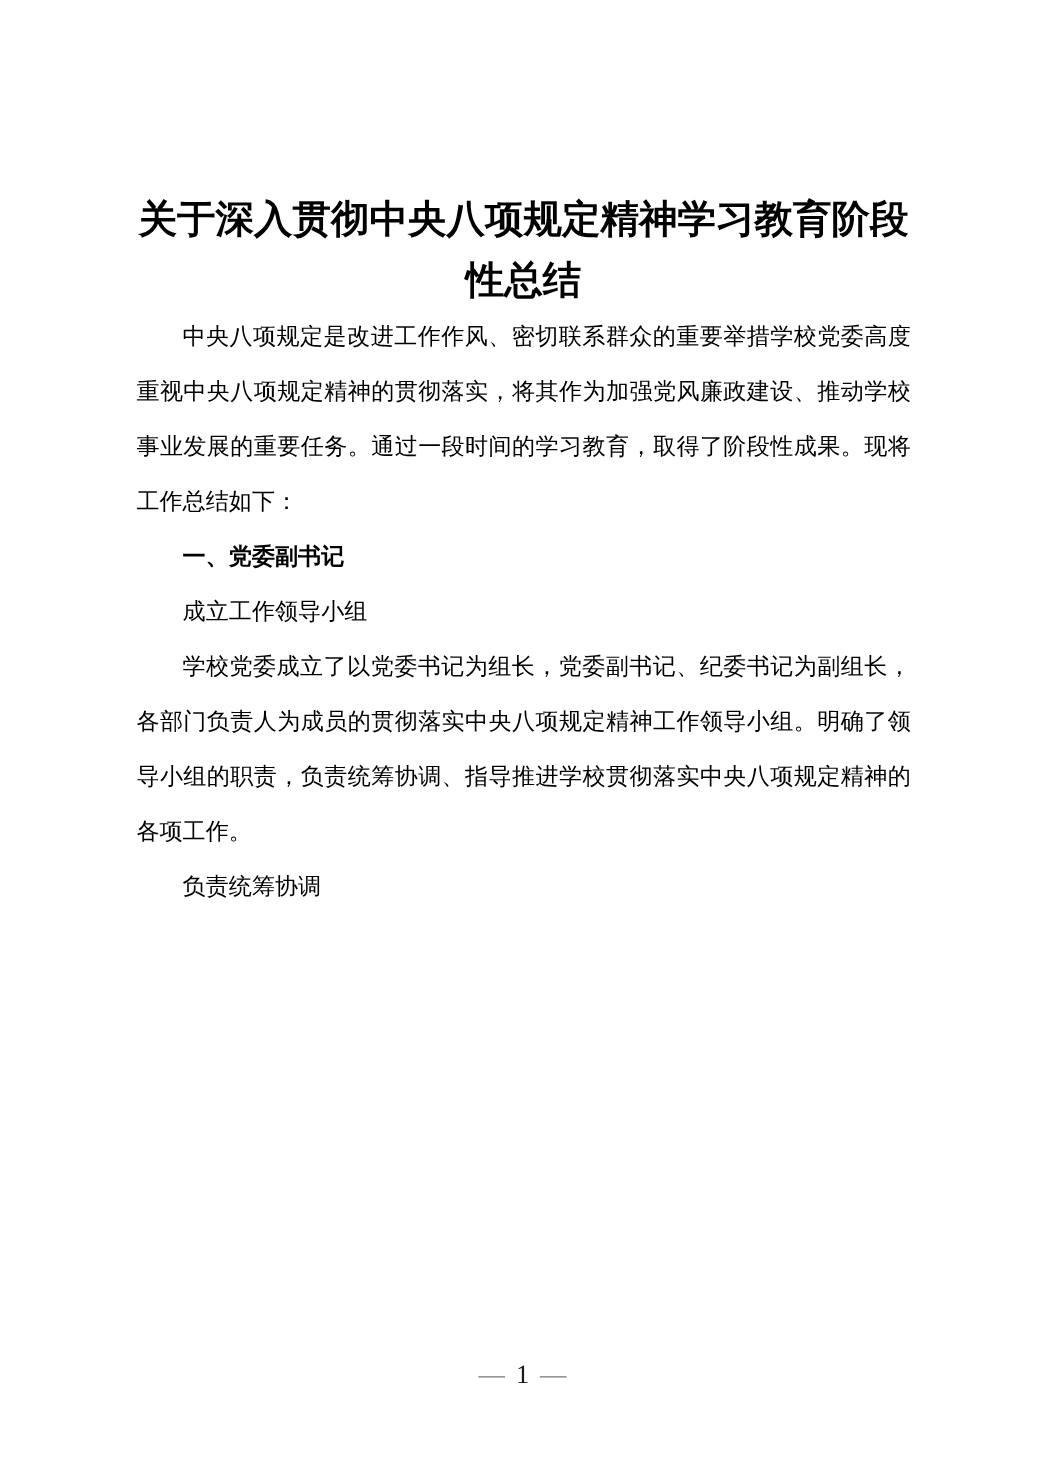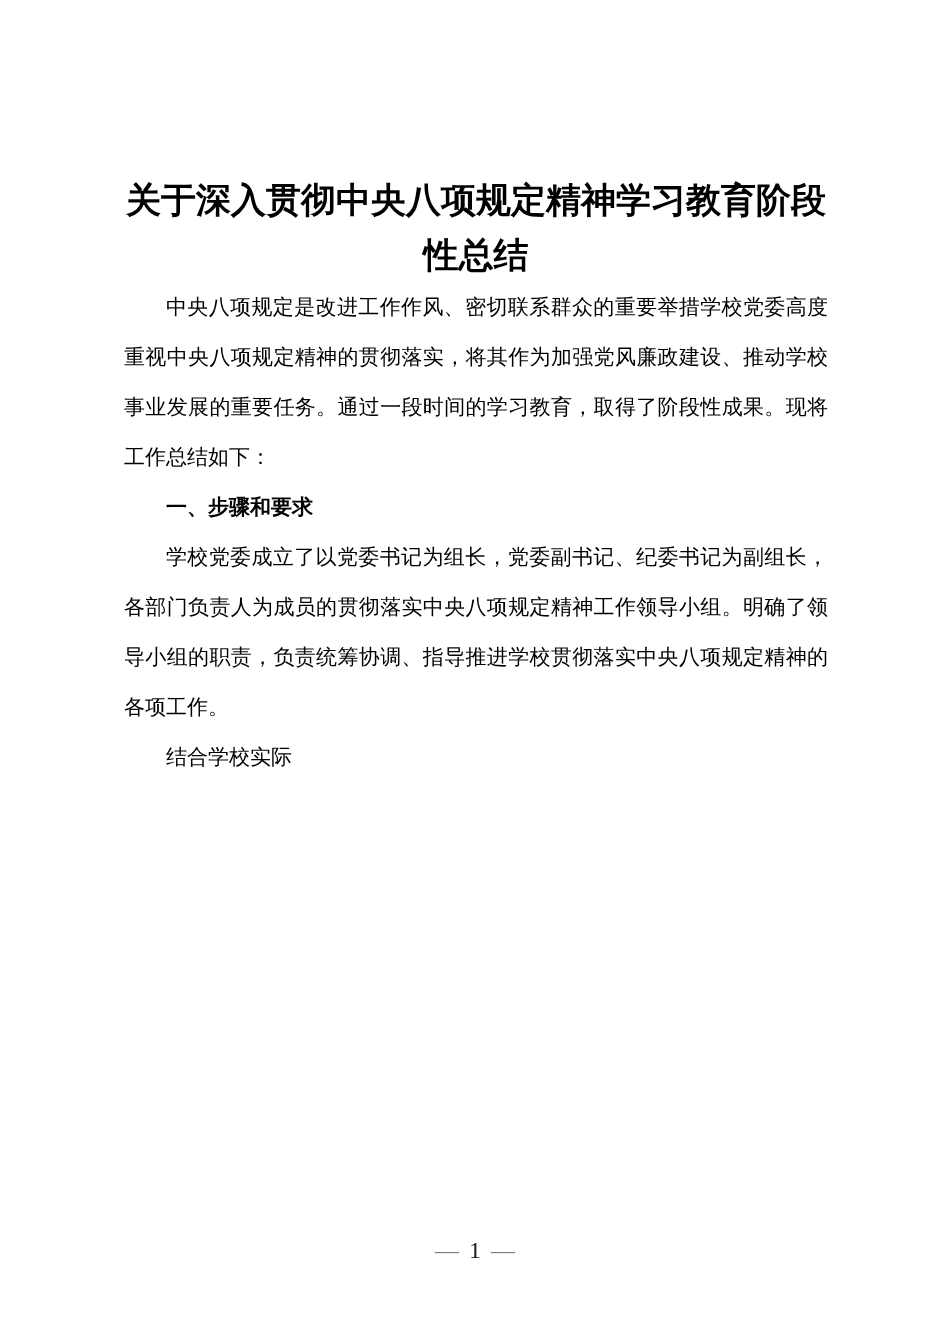--- a/index.html
+++ b/index.html
@@ -61,22 +61,23 @@
 </style>
 </head>
 <body>
 
 <div class="page">
 
   <h1 class="doc-title">关于深入贯彻中央八项规定精神学习教育阶段性总结</h1>
 
   <div class="doc-body" id="doc-body">
       <p class="body">中央八项规定是改进工作作风、密切联系群众的重要举措学校党委高度重视中央八项规定精神的贯彻落实，将其作为加强党风廉政建设、推动学校事业发展的重要任务。通过一段时间的学习教育，取得了阶段性成果。现将工作总结如下：</p>
-      <p class="heading1">一、步骤和要求</p>
+      <p class="heading1">一、党委副书记</p>
+      <p class="subheading">成立工作领导小组</p>
       <p class="body">学校党委成立了以党委书记为组长，党委副书记、纪委书记为副组长，各部门负责人为成员的贯彻落实中央八项规定精神工作领导小组。明确了领导小组的职责，负责统筹协调、指导推进学校贯彻落实中央八项规定精神的各项工作。</p>
-      <p class="subheading">结合学校实际</p>
+      <p class="subheading">负责统筹协调</p>
     </div>
 
   <div class="page-footer">
     <span class="dash">—</span><span class="pagenum">1</span><span class="dash">—</span>
   </div>
 
 </div>
 
 </body></html>

